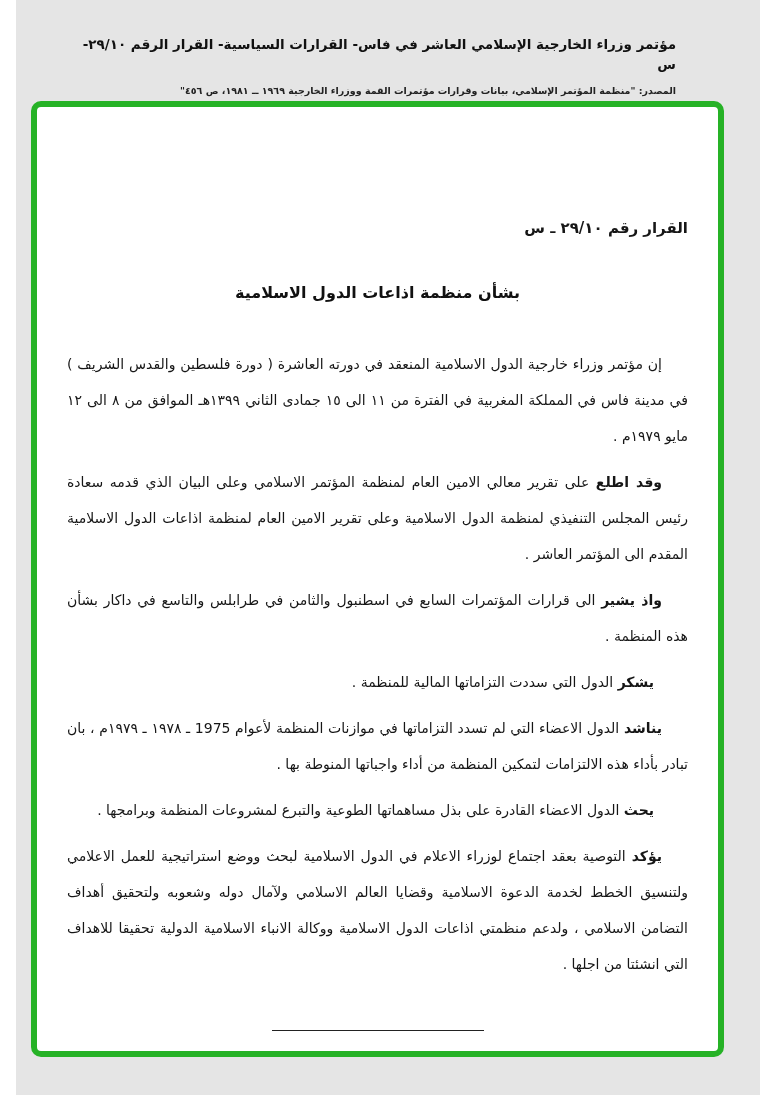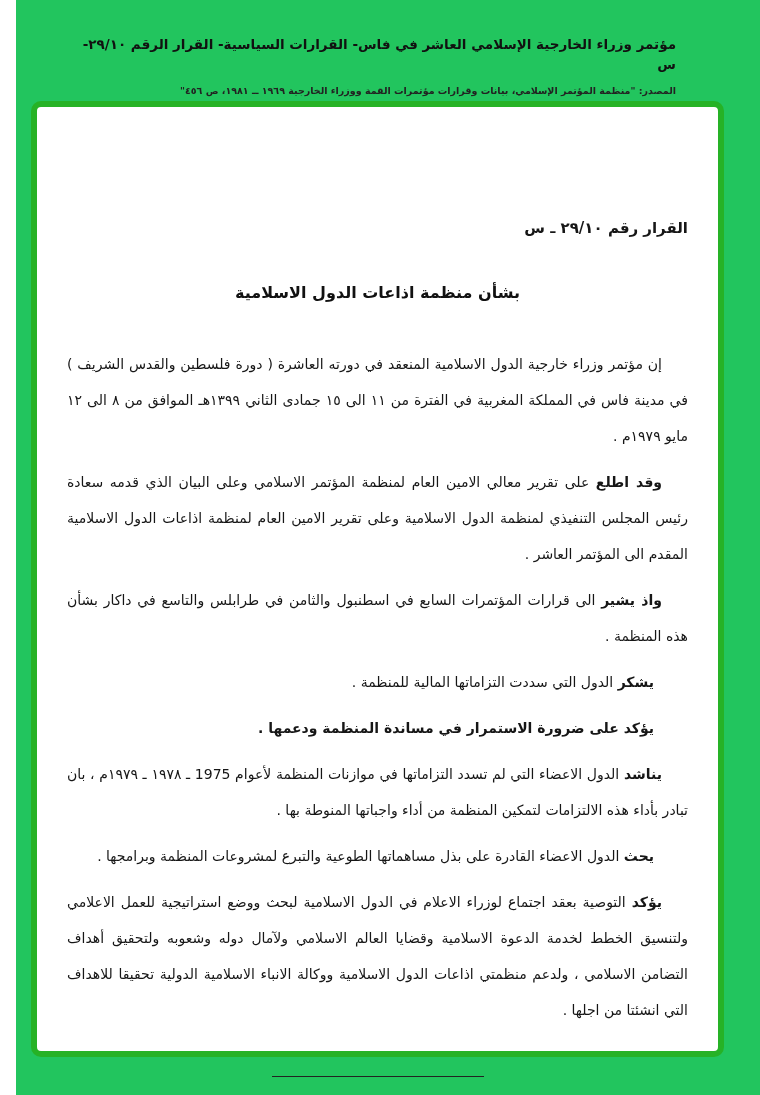--- a/index.html
+++ b/index.html
@@ -9,21 +9,21 @@
     height: 1095px;
     font-family: "DejaVu Sans", sans-serif;
     color: #1c1c1c;
     direction: rtl;
     overflow: hidden;
   }
   .page {
     width: 744px;
     height: 1095px;
     position: relative;
-    background: #22c55e;
+    background: #e5e5e5;
   }
   .doc-header {
     padding: 34px 84px 0 60px;
     text-align: right;
   }
   .doc-header .title-line {
     font-size: 13.5px;
     font-weight: bold;
     letter-spacing: 0;
     line-height: 1.5;
@@ -90,21 +90,20 @@
   <div class="green-box">
 
     <div class="res-title">القرار رقم ٢٩/١٠ ـ س</div>
     <div class="res-subject">بشأن منظمة اذاعات الدول الاسلامية</div>
 
     <div class="body-text">
       <p><span class="lead"></span><span>إن مؤتمر وزراء خارجية الدول الاسلامية المنعقد في دورته العاشرة ( دورة فلسطين والقدس الشريف ) في مدينة فاس في المملكة المغربية في الفترة من ١١ الى ١٥ جمادى الثاني ١٣٩٩هـ الموافق من ٨ الى ١٢ مايو ١٩٧٩م .</span></p>
       <p><span class="lead">وقد اطلع</span><span> على تقرير معالي الامين العام لمنظمة المؤتمر الاسلامي وعلى البيان الذي قدمه سعادة رئيس المجلس التنفيذي لمنظمة الدول الاسلامية وعلى تقرير الامين العام لمنظمة اذاعات الدول الاسلامية المقدم الى المؤتمر العاشر .</span></p>
       <p><span class="lead">واذ يشير</span><span> الى قرارات المؤتمرات السابع في اسطنبول والثامن في طرابلس والتاسع في داكار بشأن هذه المنظمة .</span></p>
       <p class="single"><span class="lead">يشكر</span><span> الدول التي سددت التزاماتها المالية للمنظمة .</span></p>
-      <p class="single"><span class="lead">يؤكد على ضرورة الاستمرار في مساندة المنظمة ودعمها .</span><span></span></p>
       <p><span class="lead">يناشد</span><span> الدول الاعضاء التي لم تسدد التزاماتها في موازنات المنظمة لأعوام 1975 ـ ١٩٧٨ ـ ١٩٧٩م ، بان تبادر بأداء هذه الالتزامات لتمكين المنظمة من أداء واجباتها المنوطة بها .</span></p>
       <p class="single"><span class="lead">يحث</span><span> الدول الاعضاء القادرة على بذل مساهماتها الطوعية والتبرع لمشروعات المنظمة وبرامجها .</span></p>
       <p><span class="lead">يؤكد</span><span> التوصية بعقد اجتماع لوزراء الاعلام في الدول الاسلامية لبحث ووضع استراتيجية للعمل الاعلامي ولتنسيق الخطط لخدمة الدعوة الاسلامية وقضايا العالم الاسلامي ولآمال دوله وشعوبه ولتحقيق أهداف التضامن الاسلامي ، ولدعم منظمتي اذاعات الدول الاسلامية ووكالة الانباء الاسلامية الدولية تحقيقا للاهداف التي انشئتا من اجلها .</span></p>
     </div>
 
     <div class="divider"></div>
 
   </div>
 
 </div>

